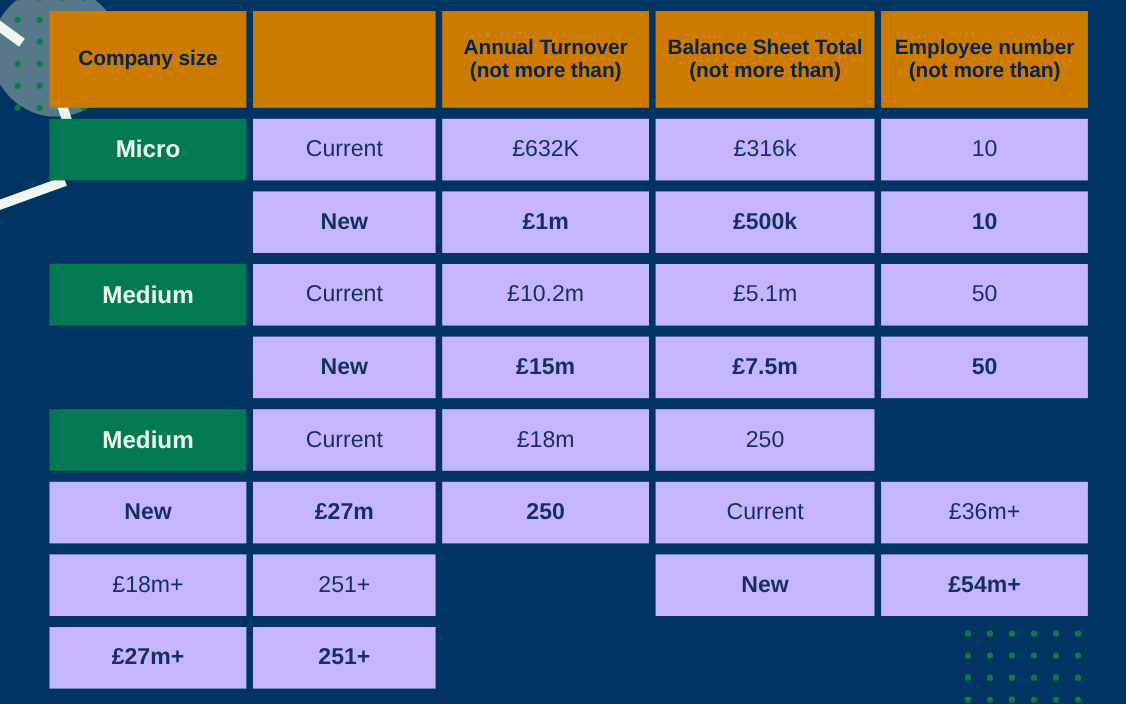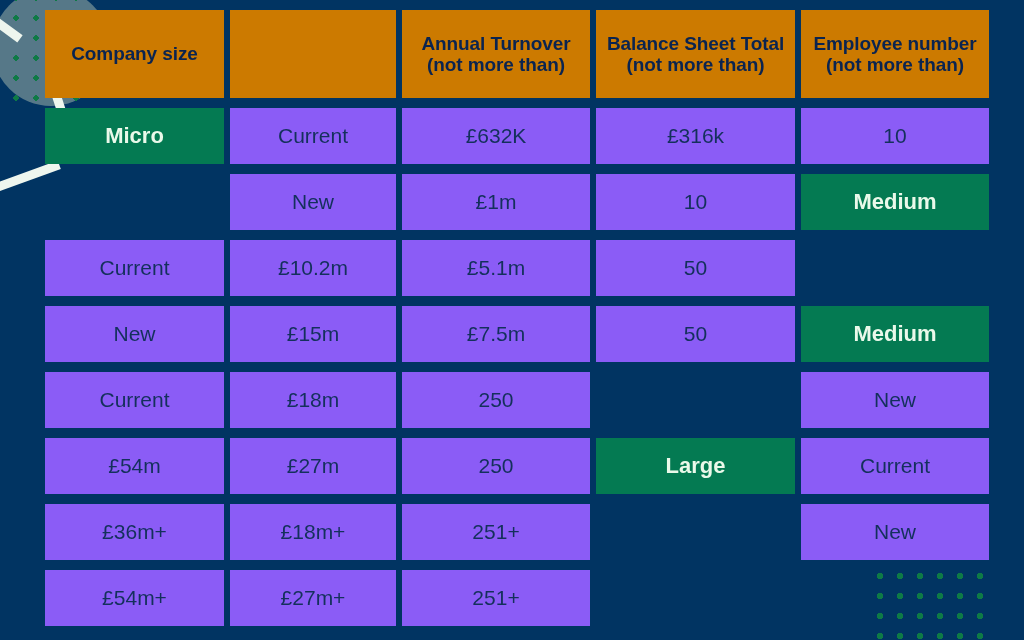--- a/index.html
+++ b/index.html
@@ -81,25 +81,25 @@
 
   .label {
     background: #047A52;
     color: #eaf9ea;
     font-weight: bold;
     font-size: 22px;
   }
   .label.empty { background: transparent; }
 
   .data {
-    background: #8b5cf6;
+    background: #c4b5fd;
     color: #14305c;
     font-size: 21px;
   }
-  .data.new { font-weight: normal; }
+  .data.new { font-weight: bold; }
   .data.cur { font-weight: normal; }
 </style>
 </head>
 <body>
 
 <div id="stage">
 
   <div class="deco" id="deco-circle"></div>
   <div class="deco" id="deco-dots-tl"></div>
   <div class="deco" id="deco-dots-br"></div>
@@ -114,41 +114,40 @@
       <div class="cell head">Balance Sheet Total (not more than)</div>
       <div class="cell head">Employee number (not more than)</div>
       <div class="cell label">Micro</div>
       <div class="cell data cur">Current</div>
       <div class="cell data cur">£632K</div>
       <div class="cell data cur">£316k</div>
       <div class="cell data cur">10</div>
       <div class="cell label empty"></div>
       <div class="cell data new">New</div>
       <div class="cell data new">£1m</div>
+      <div class="cell data new">£500k</div>
       <div class="cell data new">10</div>
       <div class="cell label">Medium</div>
       <div class="cell data cur">Current</div>
       <div class="cell data cur">£10.2m</div>
       <div class="cell data cur">£5.1m</div>
       <div class="cell data cur">50</div>
       <div class="cell label empty"></div>
       <div class="cell data new">New</div>
       <div class="cell data new">£15m</div>
       <div class="cell data new">£7.5m</div>
       <div class="cell data new">50</div>
       <div class="cell label">Medium</div>
       <div class="cell data cur">Current</div>
       <div class="cell data cur">£18m</div>
       <div class="cell data cur">250</div>
       <div class="cell label empty"></div>
       <div class="cell data new">New</div>
-      <div class="cell data new">£54m</div>
       <div class="cell data new">£27m</div>
       <div class="cell data new">250</div>
-      <div class="cell label">Large</div>
       <div class="cell data cur">Current</div>
       <div class="cell data cur">£36m+</div>
       <div class="cell data cur">£18m+</div>
       <div class="cell data cur">251+</div>
       <div class="cell label empty"></div>
       <div class="cell data new">New</div>
       <div class="cell data new">£54m+</div>
       <div class="cell data new">£27m+</div>
       <div class="cell data new">251+</div>
     </div>

